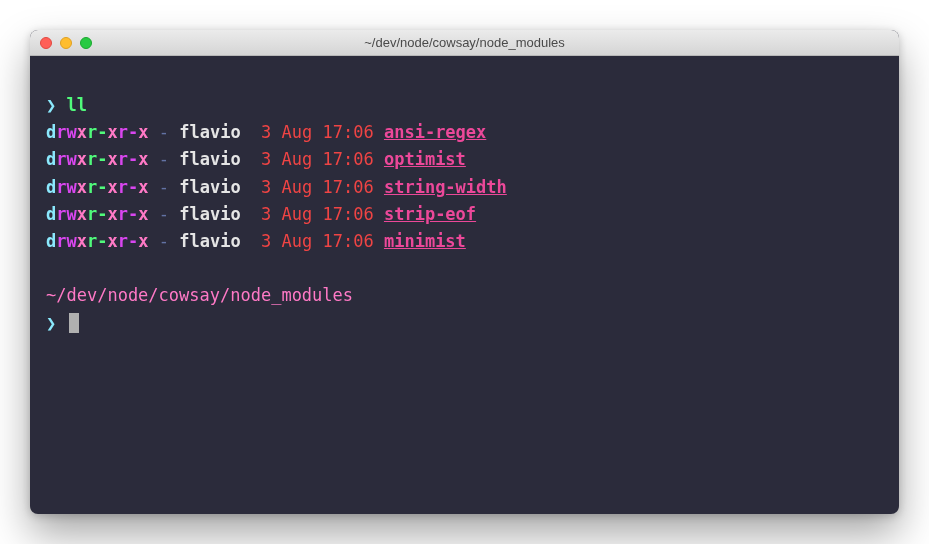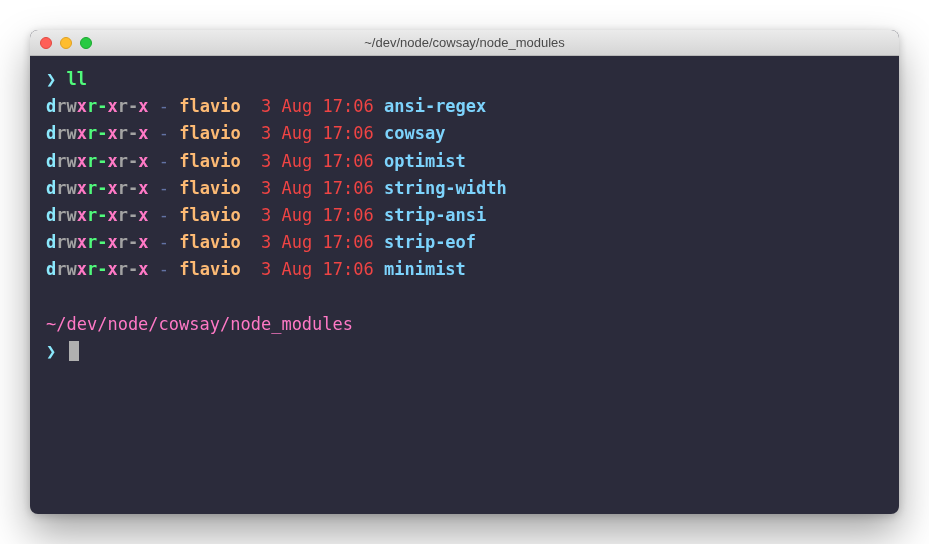--- a/index.html
+++ b/index.html
@@ -51,34 +51,35 @@
       font-size: 13px;
       color: #4a4a4a;
     }
     .terminal-body {
       flex: 1;
       padding: 10px 16px;
       font-size: 17px;
       line-height: 1.6;
       color: #e0e0e0;
       overflow: hidden;
+      margin-top: 26px;
     }
     .line {
       white-space: pre;
     }
     .prompt { color: #8be9fd; font-weight: bold; }
     .cmd { color: #50fa7b; font-weight: bold; }
     .p1 { color: #8be9fd; font-weight: bold; }
-    .p2 { color: #a3a3a3; font-weight: bold; }
+    .p2 { color: #d946ef; font-weight: bold; }
     .p3 { color: #ff79c6; font-weight: bold; }
     .p4 { color: #50fa7b; font-weight: bold; }
     .dash { color: #6272a4; }
-    .owner { color: #fdba74; font-weight: bold; }
+    .owner { color: #e5e5e5; font-weight: bold; }
     .date { color: #ef4444; }
-    .dirname { color: #7dd3fc; font-weight: bold; }
+    .dirname { color: #ec4899; font-weight: bold; text-decoration: underline; }
     .cwd { color: #ff79c6; }
     .cursor {
       display: inline-block;
       width: 10px;
       height: 20px;
       background: #b0b0b0;
       vertical-align: text-bottom;
       margin-left: 2px;
     }
     .blank-line { height: 1.6em; }
@@ -92,24 +93,22 @@
       <div class="traffic-light tl-close"></div>
       <div class="traffic-light tl-min"></div>
       <div class="traffic-light tl-max"></div>
     </div>
     <div class="title-text">~/dev/node/cowsay/node_modules</div>
   </div>
   <div class="terminal-body">
     <div class="line"><span class="prompt">❯</span> <span class="cmd">ll</span></div>
     <div id="listing">
         <div class="line"><span class="p1">d</span><span class="p2">rw</span><span class="p3">x</span><span class="p4">r-</span><span class="p3">x</span><span class="p2">r-</span><span class="p3">x</span> <span class="dash">-</span> <span class="owner">flavio</span>  <span class="date">3 Aug 17:06</span> <span class="dirname">ansi-regex</span></div>
-        <div class="line"><span class="p1">d</span><span class="p2">rw</span><span class="p3">x</span><span class="p4">r-</span><span class="p3">x</span><span class="p2">r-</span><span class="p3">x</span> <span class="dash">-</span> <span class="owner">flavio</span>  <span class="date">3 Aug 17:06</span> <span class="dirname">cowsay</span></div>
         <div class="line"><span class="p1">d</span><span class="p2">rw</span><span class="p3">x</span><span class="p4">r-</span><span class="p3">x</span><span class="p2">r-</span><span class="p3">x</span> <span class="dash">-</span> <span class="owner">flavio</span>  <span class="date">3 Aug 17:06</span> <span class="dirname">optimist</span></div>
         <div class="line"><span class="p1">d</span><span class="p2">rw</span><span class="p3">x</span><span class="p4">r-</span><span class="p3">x</span><span class="p2">r-</span><span class="p3">x</span> <span class="dash">-</span> <span class="owner">flavio</span>  <span class="date">3 Aug 17:06</span> <span class="dirname">string-width</span></div>
-        <div class="line"><span class="p1">d</span><span class="p2">rw</span><span class="p3">x</span><span class="p4">r-</span><span class="p3">x</span><span class="p2">r-</span><span class="p3">x</span> <span class="dash">-</span> <span class="owner">flavio</span>  <span class="date">3 Aug 17:06</span> <span class="dirname">strip-ansi</span></div>
         <div class="line"><span class="p1">d</span><span class="p2">rw</span><span class="p3">x</span><span class="p4">r-</span><span class="p3">x</span><span class="p2">r-</span><span class="p3">x</span> <span class="dash">-</span> <span class="owner">flavio</span>  <span class="date">3 Aug 17:06</span> <span class="dirname">strip-eof</span></div>
         <div class="line"><span class="p1">d</span><span class="p2">rw</span><span class="p3">x</span><span class="p4">r-</span><span class="p3">x</span><span class="p2">r-</span><span class="p3">x</span> <span class="dash">-</span> <span class="owner">flavio</span>  <span class="date">3 Aug 17:06</span> <span class="dirname">minimist</span></div>
       </div>
     <div class="blank-line"></div>
     <div class="line"><span class="cwd">~/dev/node/cowsay/node_modules</span></div>
     <div class="line"><span class="prompt">❯</span> <span class="cursor"></span></div>
   </div>
 </div>
 
 </body></html>

